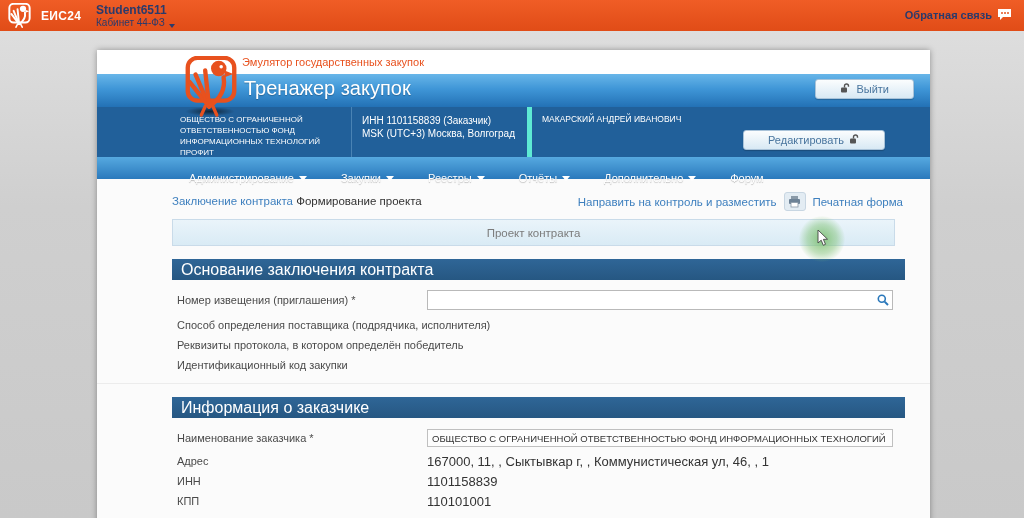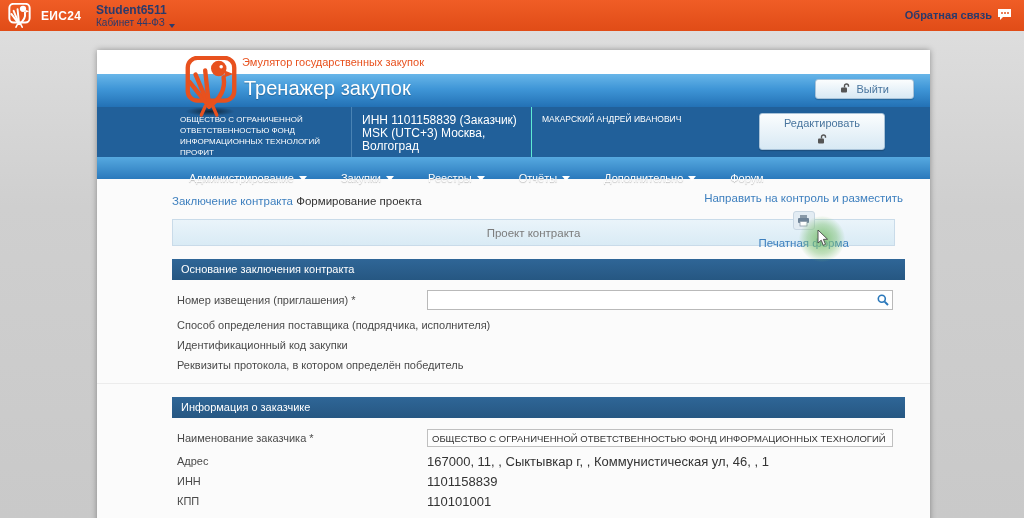--- a/index.html
+++ b/index.html
@@ -44,55 +44,55 @@
 
   .big-logo { position:absolute; left:83px; top:6px; width:62px; height:62px; z-index:6; }
   .logo-shadow { position:absolute; left:88px; top:57px; width:50px; height:9px;
     background:radial-gradient(ellipse at center, rgba(15,25,35,.85), rgba(15,25,35,0) 70%);
     border-radius:50%; z-index:5; }
 
   
   .org-bar { height:50px; background:#21609a; display:flex; color:#fff; position:relative; }
   .org-col1 { margin-left:83px; width:172px; padding:7px 6px 0 0; font-size:8px;
               line-height:11px; border-right:1px solid #4a83b4; }
-  .org-col2 { width:180px; padding:7px 8px 0 10px; font-size:12px; line-height:13px;
-              border-right:1px solid #5eead4; }
+  .org-col2 { width:180px; padding:7px 8px 0 10px; font-size:10px; line-height:13px;
+              border-right:5px solid #5eead4; }
   .org-col3 { flex:1; padding:7px 0 0 10px; font-size:8.5px; }
-  .edit-btn { position:absolute; right:45px; bottom:7px;flex-direction:column; }
+  .edit-btn { position:absolute; right:45px; bottom:7px; }
 
   
   .nav-bar { height:22px; background:linear-gradient(#56a9e0,#2a79bc); display:flex;
              align-items:center; padding-left:92px; gap:34px; }
   .nav-item { color:#fff; font-size:11px; font-weight:normal; display:flex; gap:5px;
               align-items:center; cursor:pointer; text-shadow:0 1px 1px rgba(0,0,0,.25);
               text-decoration:none;margin-top:20px; }
   .tri-w { width:0; height:0; border-left:4px solid transparent;
            border-right:4px solid transparent; border-top:5px solid #fff; margin-top:1px; }
 
   
   .actions-row { position:relative; height:32px; margin-top:8px; }
   .breadcrumb { position:absolute; left:75px; top:8px; font-size:11.5px; color:#333; }
   .breadcrumb a { color:#3d7fbe; text-decoration:none; }
   .right-actions { position:absolute; right:27px; top:5px; display:flex;
-                   align-items:center; gap:7px; font-size:11.5px;flex-direction:column; }
+                   align-items:center; gap:7px; font-size:11.5px; }
   .right-actions a { color:#3d7fbe; text-decoration:none; cursor:pointer; }
   .print-chip { width:22px; height:19px; background:#e3ecf3; border:1px solid #c8d6e2;
                 border-radius:3px; display:flex; align-items:center; justify-content:center;
                 cursor:pointer; }
 
   
   .tab-bar { margin-left:75px; width:723px; height:27px;
              background:linear-gradient(#eaf4fa,#d9ebf5); border:1px solid #c9dbe9;
              display:flex; align-items:center; justify-content:center;
              font-size:11.5px; color:#7b7b7b; cursor:pointer; }
 
   
   .section-header { margin:13px 0 0 75px; width:733px; height:21px;
                     background:linear-gradient(#2f6697,#265782); color:#fff;
-                    font-size:11px; line-height:21px; padding-left:9px; }
+                    font-size:16px; line-height:21px; padding-left:9px; }
   .fields { padding:10px 0 8px; border-bottom:1px solid #ececec; }
   .field-row { display:flex; margin-left:80px; align-items:center;
                min-height:20px; font-size:11px; color:#4a4a4a; }
   .field-label { width:250px; flex:none; }
   .field-value { font-size:13px; color:#333; }
   .search-wrap { position:relative; width:466px; }
   .search-input { width:466px; height:20px; border:1px solid #b9b9b9; background:#fff;
                   font-size:11px; padding:0 22px 0 5px; }
   .mag-icon { position:absolute; right:4px; top:4px; cursor:pointer; }
   .value-input { width:466px; height:18px; border:1px solid #c0c0c0; background:#fdfdfd;
@@ -266,24 +266,24 @@
               <line x1="7.6" y1="7.6" x2="11" y2="11" stroke="#2a78bb" stroke-width="2"></line>
             </svg>
           </span>
         </span>
       </div>
       <div class="gap4"></div>
       <div class="field-row">
         <span class="field-label" style="width:auto">Способ определения поставщика (подрядчика, исполнителя)</span>
       </div>
       <div class="field-row">
+        <span class="field-label" style="width:auto">Реквизиты протокола, в котором определён победитель</span>
+      </div>
+      <div class="field-row">
         <span class="field-label" style="width:auto">Идентификационный код закупки</span>
-      </div>
-      <div class="field-row">
-        <span class="field-label" style="width:auto">Реквизиты протокола, в котором определён победитель</span>
       </div>
     </div>
 
     <div class="section-header">Информация о заказчике</div>
     <div class="fields">
       <div class="field-row">
         <span class="field-label">Наименование заказчика *</span>
         <input class="value-input" type="text" readonly="" value="ОБЩЕСТВО С ОГРАНИЧЕННОЙ ОТВЕТСТВЕННОСТЬЮ ФОНД ИНФОРМАЦИОННЫХ ТЕХНОЛОГИЙ ПРОФИТ" style="">
       </div>
       <div class="gap2"></div>

